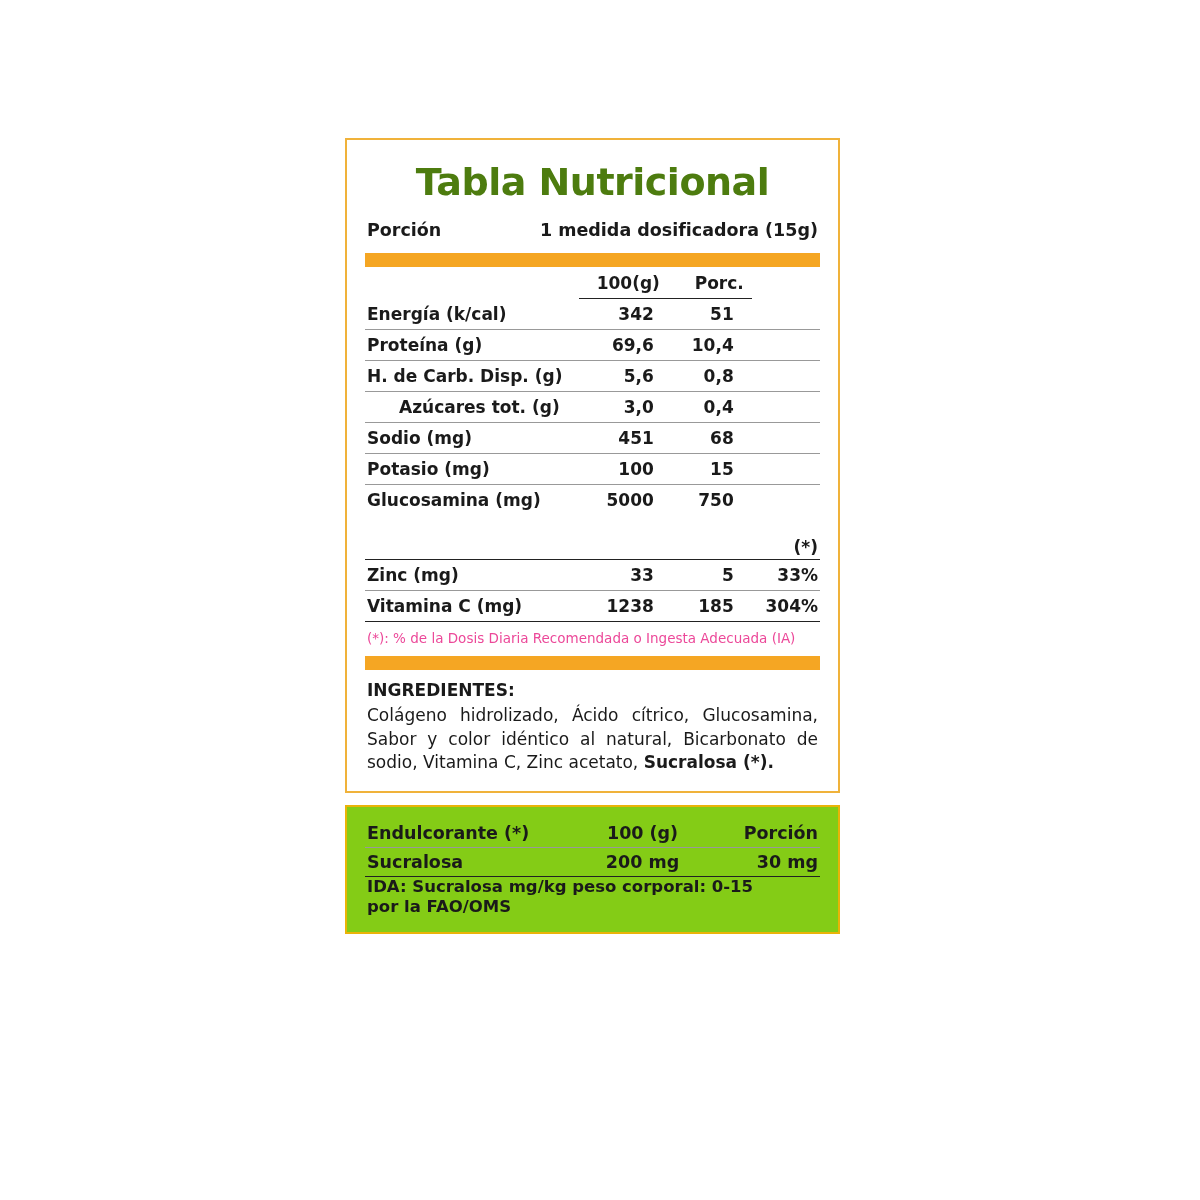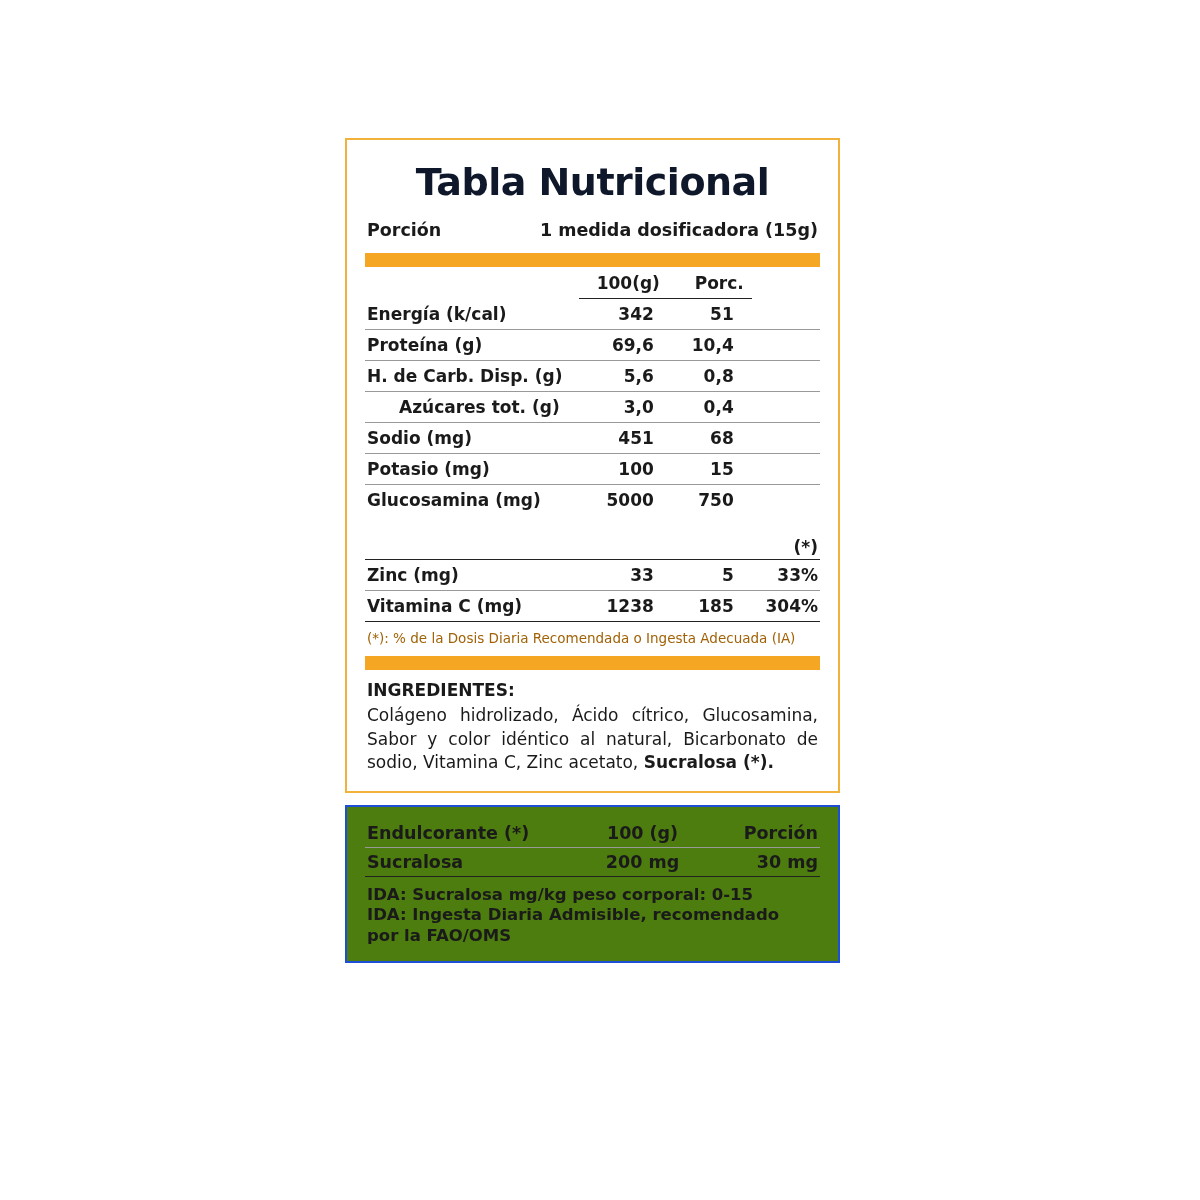--- a/index.html
+++ b/index.html
@@ -30,21 +30,21 @@
     box-sizing: border-box;
     padding: 14px 18px 16px 18px;
   }
 
   .title {
     font-size: 38px;
     font-weight: bold;
     text-align: center;
     letter-spacing: -0.5px;
     margin: 6px 0 14px 0;
-    color: #0f172a;
+    color: #4d7c0f;
   }
 
   .serving-row {
     display: flex;
     justify-content: space-between;
     font-size: 17.5px;
     font-weight: bold;
     line-height: 1.45;
     padding: 0 2px;
   }
@@ -98,40 +98,40 @@
     border-bottom: 1.4px solid #222;
     padding-top: 2px;
     padding-bottom: 2px;
   }
   .indent { padding-left: 34px !important; }
 
   .footnote {
     font-size: 13.5px;
     font-weight: normal;
     margin: 8px 0 4px 2px;
-    color: #a16207;
+    color: #ec4899;
   }
 
   .ing-title {
     font-size: 17px;
     font-weight: bold;
     margin: 10px 0 4px 2px;
   }
   .ing-body {
     font-size: 17px;
     line-height: 1.38;
     text-align: justify;
     margin: 0 2px;
   }
   .ing-body b { font-weight: bold; }
 
   
   .panel2 {
-    border: 2px solid #1d4ed8;
-    background: #4d7c0f;
+    border: 2px solid #eab308;
+    background: #84cc16;
     box-sizing: border-box;
     padding: 12px 18px 14px 18px;
     margin-top: 12px;
   }
   table.sweet {
     width: 100%;
     border-collapse: collapse;
     font-size: 17.5px;
   }
   table.sweet td {
@@ -142,21 +142,20 @@
   table.sweet tr.row1 td { border-bottom: 1.2px solid #999; }
   table.sweet tr.row2 td { border-bottom: 1.6px solid #222; }
   table.sweet .s-name { text-align: left; width: 46%; }
   table.sweet .s-100  { text-align: center; width: 30%; }
   table.sweet .s-porc { text-align: right; width: 24%; }
 
   .ida {
     font-size: 16.5px;
     font-weight: bold;
     line-height: 1.25;
-    margin-top: 8px;
     margin-left: 2px;
   }
 </style>
 </head>
 <body>
 
 <div class="label-wrap">
 
   <div class="panel">
 
@@ -264,18 +263,17 @@
         </tr>
         <tr class="row2">
           <td class="s-name">Sucralosa</td>
           <td class="s-100">200 mg</td>
           <td class="s-porc">30 mg</td>
         </tr>
       </tbody>
     </table>
     <div class="ida">
       <div>IDA: Sucralosa mg/kg peso corporal: 0-15</div>
-      <div>IDA: Ingesta Diaria Admisible, recomendado</div>
       <div>por la FAO/OMS</div>
     </div>
   </div>
 
 </div>
 
 </body></html>

